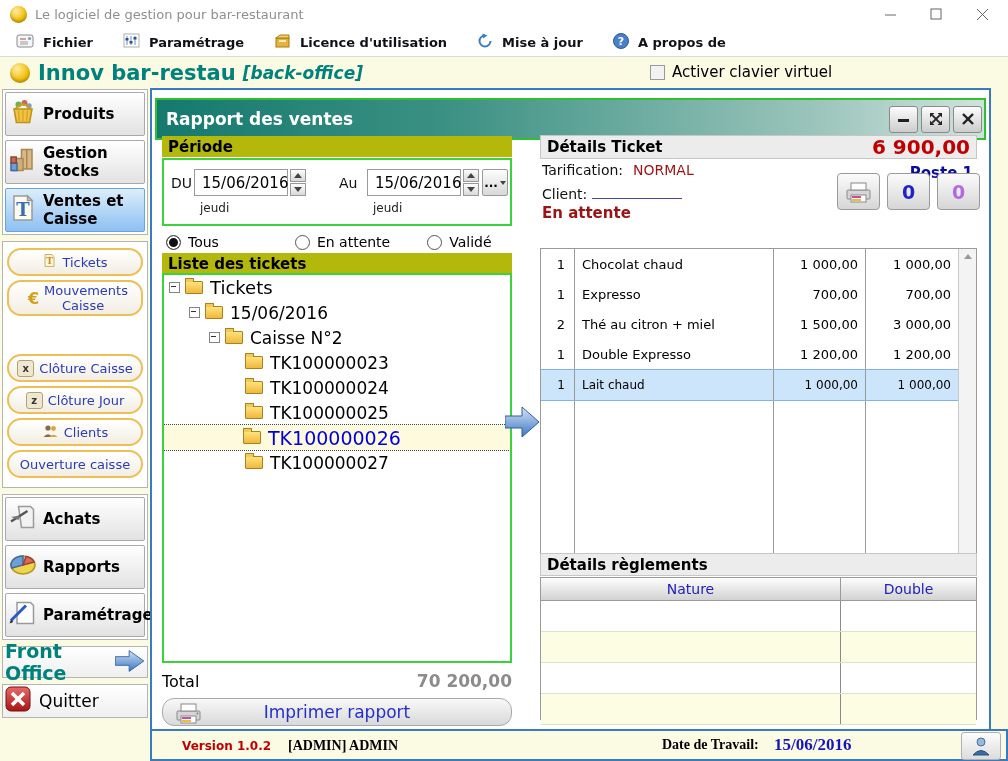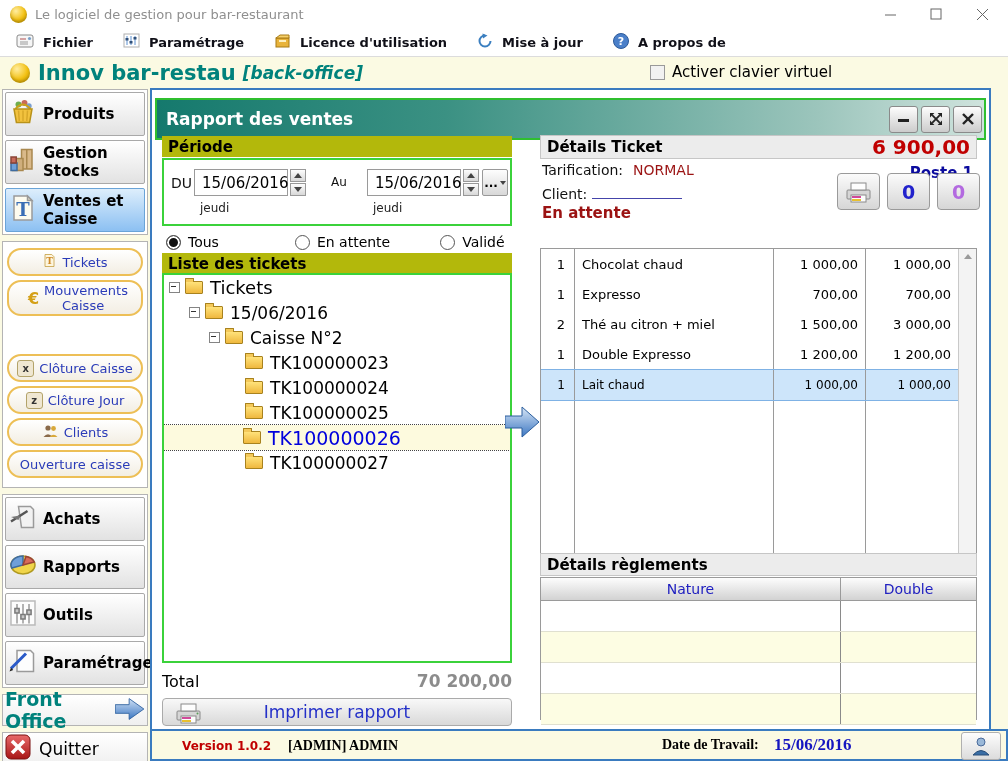--- a/index.html
+++ b/index.html
@@ -84,21 +84,21 @@
   .trow.l3{padding-left:81px}
   .trow.tsel{background:#fdfade;outline:1px dotted #444;color:#0000dd;font-size:19px;padding-left:79px}
   .expander{width:9px;height:9px;border:1px solid #848484;background:#fff;position:relative;margin-right:5px;flex:none}
   .expander::after{content:"";position:absolute;left:1px;top:3px;width:5px;height:1px;background:#333}
   .folder{width:16px;height:11px;background:linear-gradient(#ffe27a,#efb83e);border:1px solid #a8821e;
           border-radius:1px;position:relative;margin-right:7px;flex:none}
   .folder::before{content:"";position:absolute;left:-1px;top:-4px;width:7px;height:3px;
                   background:#f4c95a;border:1px solid #a8821e;border-bottom:none;border-radius:1px 1px 0 0}
   .total-row{display:flex;justify-content:space-between;align-items:center;font-size:16px}
   .total-val{font-weight:bold;font-size:17px;color:#8c8c8c}
-  .print-btn{background:linear-gradient(#f8f8f8,#d9d9d9);border:1px solid #aaa;border-radius:4px;
+  .print-btn{background:linear-gradient(#f8f8f8,#d9d9d9);border:1px solid #aaa;border-radius:12px;
              display:flex;align-items:center;justify-content:center;color:#2430c8;font-size:17px;
              position:relative;box-sizing:border-box;cursor:default}
   .print-btn .picon{position:absolute;left:12px;top:3px}
   
   .details-bar{background:#ececec;border:1px solid #c6c6c6;display:flex;align-items:center;
                justify-content:space-between;padding:0 6px;box-sizing:border-box}
   .details-bar .db-title{font-weight:bold;font-size:15px}
   .details-bar .db-amount{font-weight:bold;font-size:20px;color:#c00000}
   .maroon{color:#9b1313}
   .info-lbl{font-size:14px;color:#111}
@@ -324,33 +324,20 @@
         <svg width="30" height="30" viewBox="0 0 20 20">
             <ellipse cx="10" cy="10" rx="8" ry="6" fill="#f0d54a" stroke="#b09a20"></ellipse>
             <path d="M10 10 L10 4 A8 6 0 0 0 2.5 12 Z" fill="#6f9fd8" stroke="#3e6ca0"></path>
             <path d="M10 10 L17.5 8 A8 6 0 0 0 12 4.3 Z" fill="#d86a5a" stroke="#9a4436"></path>
           </svg></span>
       <span>Rapports</span>
     </div>
     <div class="bigbtn">
       <span>
         <svg width="30" height="30" viewBox="0 0 20 20">
-            <rect x="2" y="2" width="16" height="16" fill="#fcfcfc" stroke="#bababa"></rect>
-            <line x1="6" y1="4" x2="6" y2="17" stroke="#9a9a9a"></line>
-            <line x1="10" y1="4" x2="10" y2="17" stroke="#9a9a9a"></line>
-            <line x1="14" y1="4" x2="14" y2="17" stroke="#9a9a9a"></line>
-            <rect x="4.6" y="7" width="2.8" height="3" fill="#c8c8c8" stroke="#7a7a7a"></rect>
-            <rect x="8.6" y="11" width="2.8" height="3" fill="#c8c8c8" stroke="#7a7a7a"></rect>
-            <rect x="12.6" y="8" width="2.8" height="3" fill="#c8c8c8" stroke="#7a7a7a"></rect>
-          </svg></span>
-      <span>Outils</span>
-    </div>
-    <div class="bigbtn">
-      <span>
-        <svg width="30" height="30" viewBox="0 0 20 20">
             <path d="M6 3 H15 L17 5 V17 H6 Z" fill="#fdfdfd" stroke="#9a9a9a"></path>
             <line x1="2" y1="15" x2="12" y2="5" stroke="#2a5ac8" stroke-width="2"></line>
             <path d="M1 17 L3.5 16 L2 14.5 Z" fill="#222"></path>
           </svg></span>
       <span>Paramétrage</span>
     </div>
   </div>
 
   <div class="sgroup fo-btn">
     <span class="fo-label">Front Office</span>
@@ -420,21 +407,21 @@
     <div class="abs spinner" style="left:126px;top:9px">
       <span class="spin-btn">
           <span class="tri-up"></span>
         </span>
       <span class="spin-btn">
           <span class="tri-dn"></span>
         </span>
     </div>
     <span class="abs dayname" style="left:36px;top:41px">jeudi</span>
 
-    <span class="abs info-lbl" style="left:167px;top:15px;font-size:12px">Au</span>
+    <span class="abs info-lbl" style="left:175px;top:15px;font-size:14px">Au</span>
     <div class="abs datefield" style="left:203px;top:9px;width:94px;height:27px">15/06/2016</div>
     <div class="abs spinner" style="left:299px;top:9px">
       <span class="spin-btn">
           <span class="tri-up"></span>
         </span>
       <span class="spin-btn">
           <span class="tri-dn"></span>
         </span>
     </div>
     <span class="abs dayname" style="left:209px;top:41px">jeudi</span>
@@ -447,21 +434,21 @@
 
   <div class="abs radio-row" style="left:10px;top:141px;width:350px;height:22px">
     <span style="display:flex;align-items:center;margin-left:4px">
       <span class="radio on"></span>
       <span>Tous</span>
       </span>
     <span style="display:flex;align-items:center;margin-left:76px">
       <span class="radio"></span>
       <span>En attente</span>
       </span>
-    <span style="display:flex;align-items:center;margin-left:50px">
+    <span style="display:flex;align-items:center;margin-left:37px">
       <span class="radio"></span>
       <span>Validé</span>
       </span>
   </div>
 
   <div class="abs section-bar" style="left:10px;top:163px;width:350px;height:20px">Liste des tickets</div>
 
   <div class="abs treebox" style="left:10px;top:183px;width:350px;height:390px">
     <div class="trow l0">
       <span class="expander"></span>

